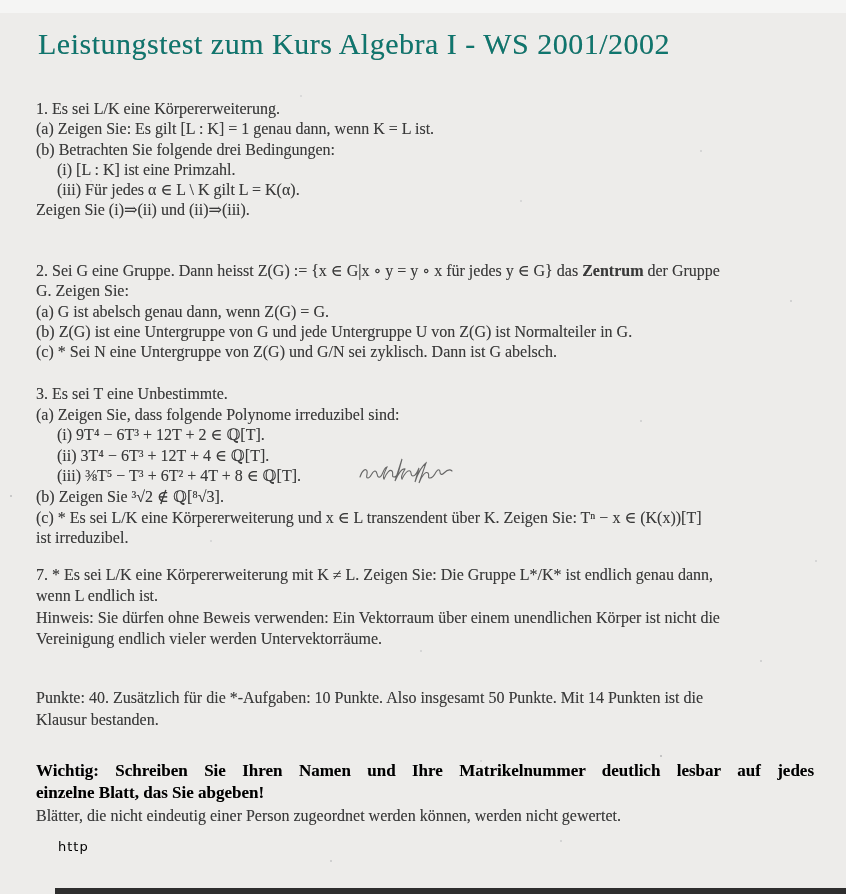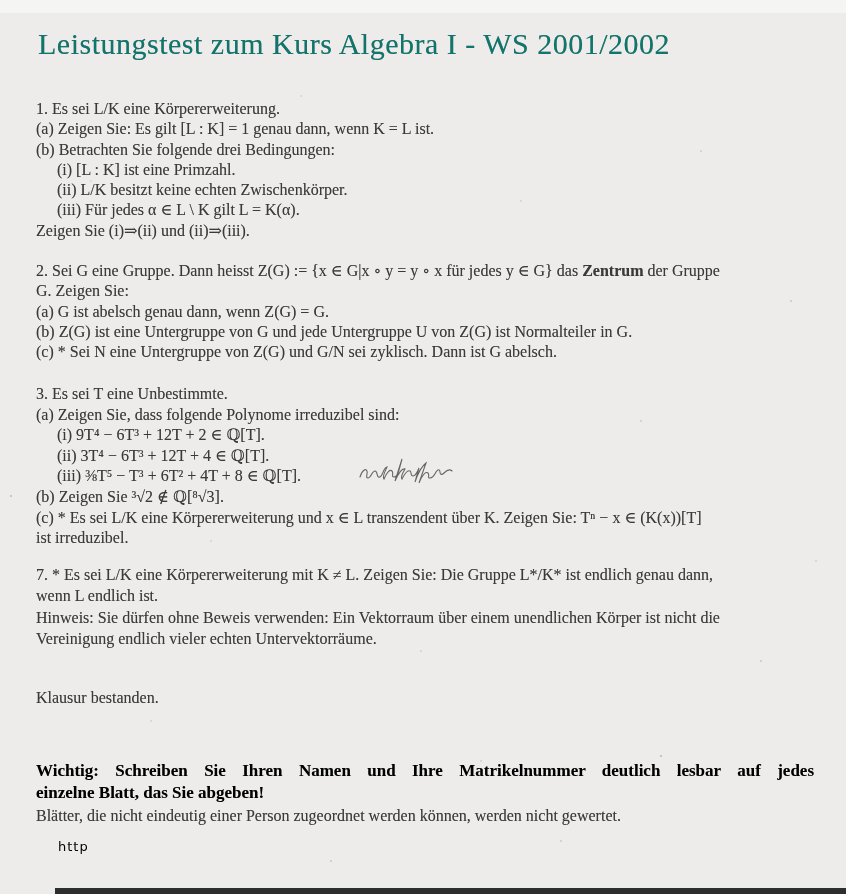--- a/index.html
+++ b/index.html
@@ -71,21 +71,20 @@
   <div class="top-band"></div>
   <div class="noise"></div>
 
   <h1 class="title">Leistungstest zum Kurs Algebra I - WS 2001/2002</h1>
 
   <section class="block" style="top:99px">
     <div class="line">1. Es sei L/K eine Körpererweiterung.</div>
     <div class="line">(a) Zeigen Sie: Es gilt [L : K] = 1 genau dann, wenn K = L ist.</div>
     <div class="line">(b) Betrachten Sie folgende drei Bedingungen:</div>
     <div class="line indent">(i) [L : K] ist eine Primzahl.</div>
-    <div class="line indent">(ii) L/K besitzt keine echten Zwischenkörper.</div>
     <div class="line indent">(iii) Für jedes α ∈ L \ K gilt L = K(α).</div>
     <div class="line">Zeigen Sie (i)⇒(ii) und (ii)⇒(iii).</div>
   </section>
 
   <section class="block" style="top:261px">
     <div class="line"><span>2. Sei G eine Gruppe. Dann heisst Z(G) := {x ∈ G|x ∘ y = y ∘ x für jedes y ∈ G} das </span><span class="defterm">Zentrum</span><span> der Gruppe</span></div>
     <div class="line">G. Zeigen Sie:</div>
     <div class="line">(a) G ist abelsch genau dann, wenn Z(G) = G.</div>
     <div class="line">(b) Z(G) ist eine Untergruppe von G und jede Untergruppe U von Z(G) ist Normalteiler in G.</div>
     <div class="line">(c) * Sei N eine Untergruppe von Z(G) und G/N sei zyklisch. Dann ist G abelsch.</div>
@@ -103,24 +102,25 @@
   </section>
 
   <svg class="annotation" width="115" height="32" viewBox="0 0 115 32">
     <path d="M6 22 C8 15 12 13 13 16 C14 19 11 23 14 23 C17 23 18 16 21 16 C24 16 22 23 26 22 C29 21 29 13 33 12 C30 18 29 23 30 24 C33 17 36 14 38 16 C40 18 37 22 40 22 C42 22 44 19 45 15 L48 4 L41 26 C45 17 48 13 51 14 C48 19 47 23 48 24 C51 18 54 15 56 16 C58 17 56 21 59 21 C61 21 63 18 65 13 L61 27 C64 18 68 11 72 8 L65 28 C68 20 72 16 74 18 C76 20 73 23 76 23 C78 23 80 21 82 17 C84 14 86 14 86 17 C86 20 88 20 90 18 C93 15 96 14 98 16" fill="none" stroke="#4f4f4f" stroke-width="1.1" stroke-linecap="round" opacity="0.85"></path>
   </svg>
 
   <section class="block p4" style="top:564px">
     <div class="line">7. * Es sei L/K eine Körpererweiterung mit K ≠ L. Zeigen Sie: Die Gruppe L*/K* ist endlich genau dann,</div>
     <div class="line">wenn L endlich ist.</div>
     <div class="line">Hinweis: Sie dürfen ohne Beweis verwenden: Ein Vektorraum über einem unendlichen Körper ist nicht die</div>
-    <div class="line">Vereinigung endlich vieler echten Untervektorräume.</div>
+    <div class="line">Vereinigung endlich vieler werden Untervektorräume.</div>
   </section>
 
   <section class="block points" style="top:687px">
+    <div class="line">Punkte: 40. Zusätzlich für die *-Aufgaben: 10 Punkte. Also insgesamt 50 Punkte. Mit 14 Punkten ist die</div>
     <div class="line">Klausur bestanden.</div>
   </section>
 
   <section class="block important" style="top:760px">
     <div class="line bold justify">Wichtig: Schreiben Sie Ihren Namen und Ihre Matrikelnummer deutlich lesbar auf jedes</div>
     <div class="line bold">einzelne Blatt, das Sie abgeben!</div>
     <div class="line">Blätter, die nicht eindeutig einer Person zugeordnet werden können, werden nicht gewertet.</div>
   </section>
 
   <div class="watermark">http</div>

